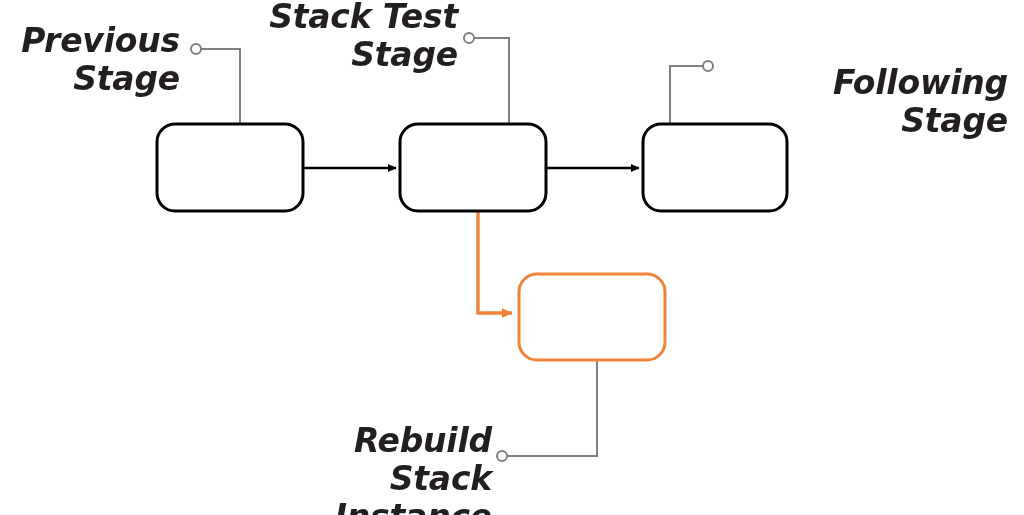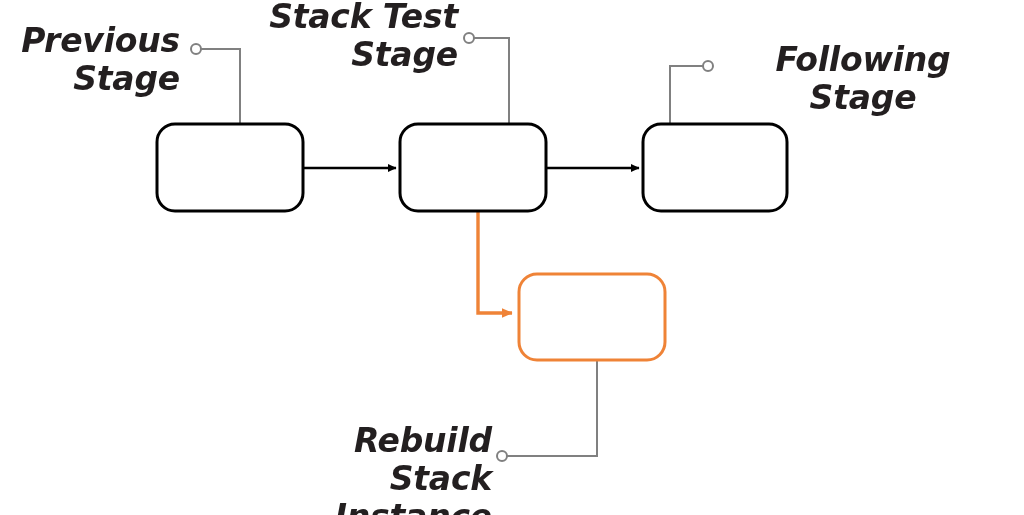--- a/index.html
+++ b/index.html
@@ -46,23 +46,23 @@
     text-align: right;
   }
   .label-stack-test-stage {
     left: 258px;
     top: -2px;
     width: 200px;
     text-align: right;
   }
   .label-following-stage {
     left: 718px;
-    top: 41px;
+    top: 64px;
     width: 290px;
-    text-align: center;
+    text-align: right;
   }
   .label-rebuild-stack-instance {
     left: 250px;
     top: 422px;
     width: 242px;
     text-align: right;
   }
 </style>
 </head>
 <body>

